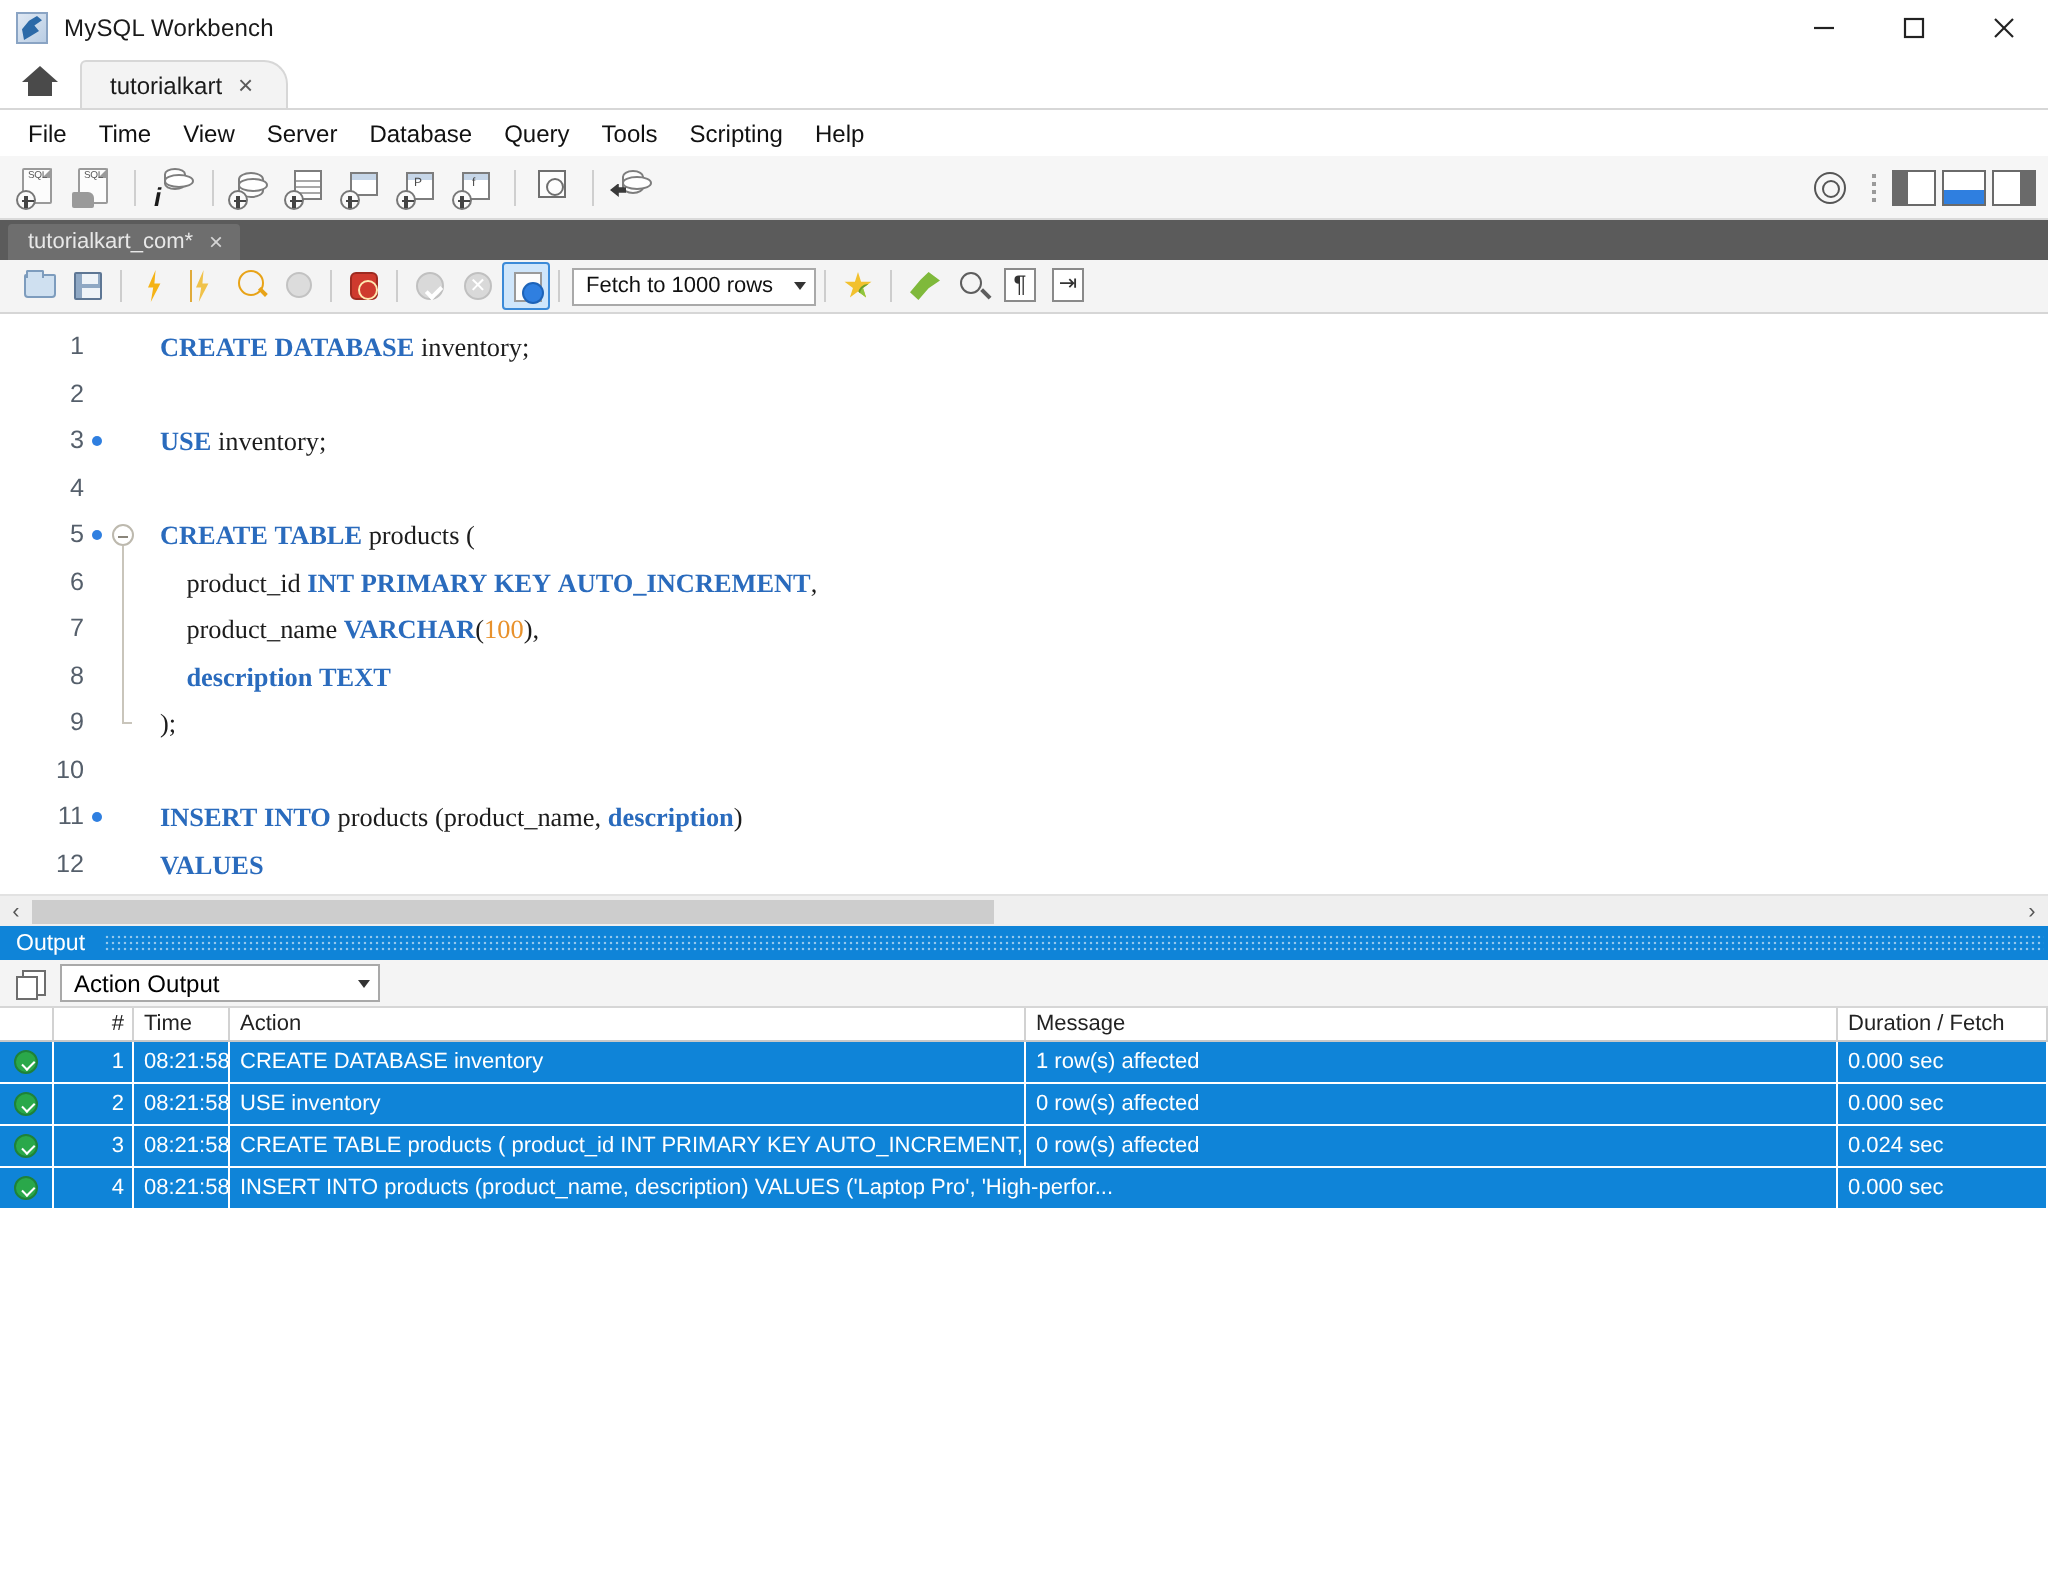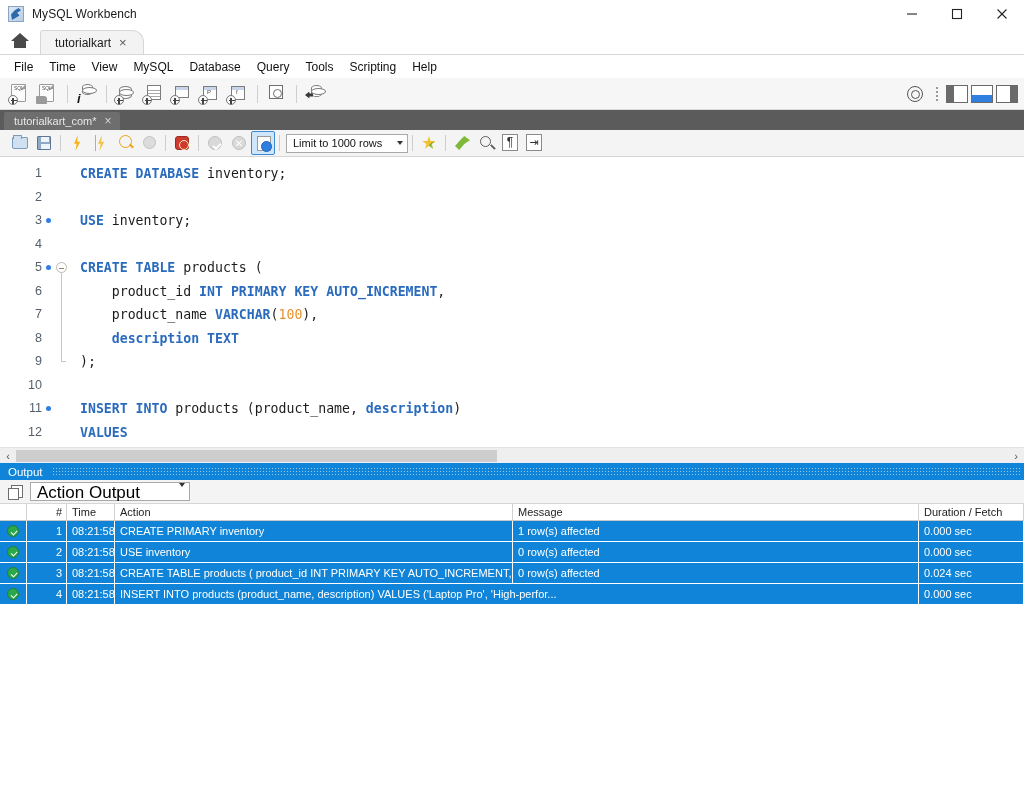--- a/index.html
+++ b/index.html
@@ -321,21 +321,21 @@
   }
   .marks { width:12px; min-width:12px; flex:none; position:relative; height:23.5px; }
   .dot {
     position:absolute; left:2px; top:9px; width:5px; height:5px; border-radius:50%; background:#2f7fe0;
   }
   .fold {
     position:absolute; left:1px; top:6px; width:11px; height:11px;
     border:1px solid #bdb9ae; border-radius:50%; background:#fff;
   }
   .fold:after { content:""; position:absolute; left:2px; top:4.5px; width:5px; height:1px; background:#8a857a; }
-  .txt { padding-left: 12px; }
+  .txt { padding-left: 12px; font-family: Liberation Serif, serif; }
   .kw  { color:#2a6bbd; font-weight:bold; }
   .num { color:#e8912b; }
   .plain { color:#1c1c1c; }
 
   
   .hscroll {
     height: 16px; min-height:16px; background:#efefef;
     display:flex; align-items:center; border-top:1px solid #e2e2e2;
   }
   .hs-arrow { width:16px; text-align:center; color:#555; font-size:11px; flex:none; }
@@ -364,22 +364,22 @@
   .copyico:before {
     content:""; position:absolute; left:3px; top:0; width:10px; height:11px;
     border:1.2px solid #6d6d6d; background:#fff;
   }
   .copyico:after {
     content:""; position:absolute; left:0; top:3px; width:9px; height:10px;
     border:1.2px solid #6d6d6d; background:#fff;
   }
   .outsel {
     width:160px; height:19px; background:#fff; border:1px solid #a9a9a9;
-    display:flex; align-items:flex-start; justify-content:space-between;
-    padding:0 4px 0 6px; font-size:17px;
+    display:flex; align-items:center; justify-content:space-between;
+    padding:0 4px 0 6px; font-size:12px;
   }
   .outtable { flex:1; display:flex; flex-direction:column; background:#fff; overflow:hidden; }
   .ot-head {
     display:flex; height:17px; min-height:17px; background:#fff;
     border-bottom:1px solid #c8c8c8; font-size:11px; color:#222;
   }
   .ot-head > div {
     border-right:1px solid #d2d2d2; padding-left:5px; line-height:16px;
     overflow:hidden; white-space:nowrap;
   }
@@ -451,21 +451,21 @@
     <div class="conn-tab">
       <span>tutorialkart</span>
       <span class="tab-close">×</span>
     </div>
   </div>
 
   <div class="menubar">
     <div class="menu-item">File</div>
     <div class="menu-item">Time</div>
     <div class="menu-item">View</div>
-    <div class="menu-item">MySQL</div>
+    <div class="menu-item">Server</div>
     <div class="menu-item">Database</div>
     <div class="menu-item">Query</div>
     <div class="menu-item">Tools</div>
     <div class="menu-item">Scripting</div>
     <div class="menu-item">Help</div>
   </div>
 
   <div class="maintoolbar">
     <div class="tb-ico">
       <div class="doc"></div>
@@ -565,21 +565,21 @@
         <div class="ok-circ"></div>
       </div>
     <div class="qi">
         <div class="x-circ">✕</div>
       </div>
     <div class="qi selected">
         <div class="sqlchk"></div>
       </div>
     <div class="qsep"></div>
     <div class="limitbox">
-      <span>Limit to 1000 rows</span>
+      <span>Fetch to 1000 rows</span>
       <span class="caret-dn"></span>
     </div>
     <div class="qsep"></div>
     <div class="qi">
         <div class="star"></div>
       </div>
     <div class="qsep"></div>
     <div class="qi">
         <div class="broom"></div>
       </div>
@@ -628,21 +628,21 @@
       <div class="c-msg">Message</div>
       <div class="c-dur">Duration / Fetch</div>
     </div>
 
     <div class="ot-row">
       <div class="c-status">
           <span class="okbadge"></span>
         </div>
       <div class="c-num">1</div>
       <div class="c-time">08:21:58</div>
-      <div class="c-action">CREATE PRIMARY inventory</div>
+      <div class="c-action">CREATE DATABASE inventory</div>
       <div class="c-msg">1 row(s) affected</div>
       <div class="c-dur">0.000 sec</div>
     </div>
     <div class="ot-row">
       <div class="c-status">
           <span class="okbadge"></span>
         </div>
       <div class="c-num">2</div>
       <div class="c-time">08:21:58</div>
       <div class="c-action">USE inventory</div>

